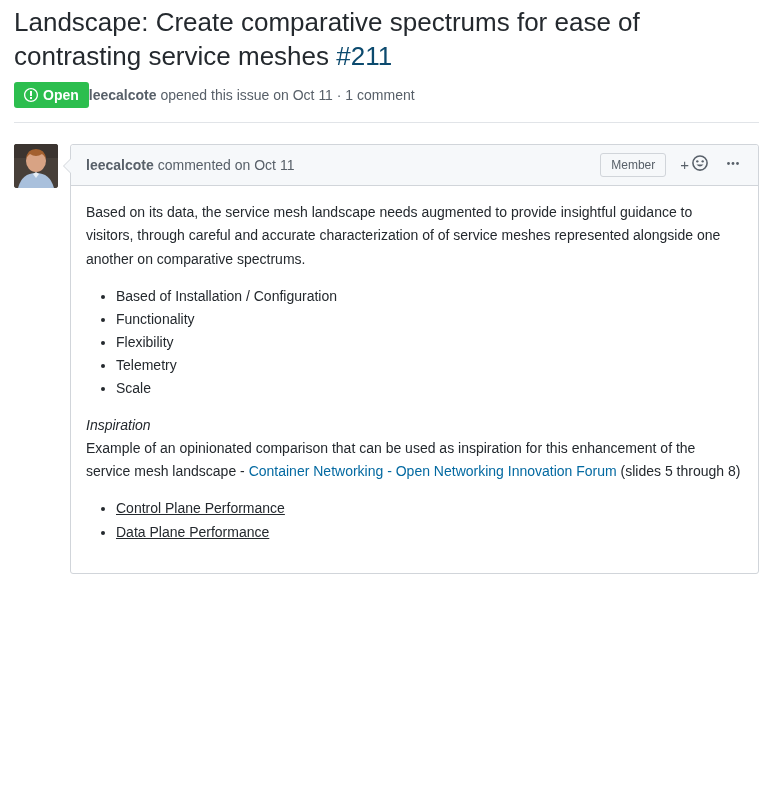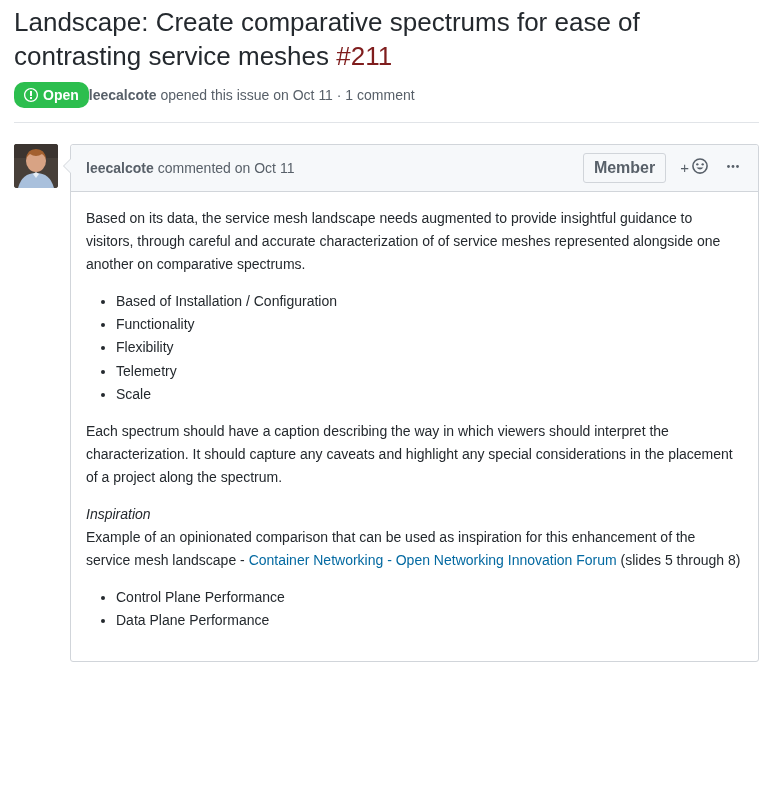--- a/index.html
+++ b/index.html
@@ -12,31 +12,31 @@
     -webkit-font-smoothing: antialiased;
   }
   .page { padding: 0 14px; }
 
   
   .issue-title {
     margin: 6px 0 8px 0;
     font-size: 26px; font-weight: 400; line-height: 1.3;
     color: #24292e; letter-spacing: 0;
   }
-  .issue-number { color: #7f1d1d; font-weight: 300; }
+  .issue-number { color: #0c4a6e; font-weight: 300; }
 
   .issue-meta {
     display: flex; align-items: center;
     padding-bottom: 14px; margin-bottom: 0;
     border-bottom: 1px solid #e1e4e8;
   }
   .state-badge {
     display: inline-flex; align-items: center; gap: 5px;
     background: #2cbe4e; color: #fff;
-    border-radius: 10px; padding: 5px 10px;
+    border-radius: 3px; padding: 5px 10px;
     font-size: 14px; font-weight: 700; line-height: 1; text-align: right;
   }
   .state-badge svg { display: block; }
   .meta-text { font-size: 14px; color: #586069; }
   .meta-text .author { font-weight: 700; color: #586069; text-decoration: none; }
 
   
   .timeline { position: relative; padding-top: 21px; }
   .avatar {
     position: absolute; left: 0; top: 21px;
@@ -62,42 +62,42 @@
     display: flex; align-items: center;
     background: #f6f8fa; border-bottom: 1px solid #d1d5da;
     border-radius: 3px 3px 0 0;
     padding: 8px 15px; font-size: 14px; color: #586069;
     min-height: 38px;
   }
   .comment-header .author { font-weight: 700; color: #586069; text-decoration: none; margin-right: 4px; }
   .header-actions { margin-left: auto; display: flex; align-items: center; gap: 14px; }
   .member-badge {
     border: 1px solid #d1d5da; border-radius: 3px;
-    padding: 3px 10px; font-size: 16px; font-weight: 700; color: #586069;
+    padding: 3px 10px; font-size: 12px; font-weight: 400; color: #586069;
     background: transparent; line-height: 1.4;
   }
   .reaction-btn {
     display: inline-flex; align-items: center; gap: 2px;
     color: #586069; cursor: pointer; font-size: 14px; font-weight: 400;
     background: none; border: none; padding: 0;
   }
   .reaction-btn .plus { font-size: 15px; line-height: 1; color: #586069; }
   .kebab-btn { background: none; border: none; padding: 0 2px; cursor: pointer; display: inline-flex; }
 
   
   .comment-body {
     padding: 15px; font-size: 14px; line-height: 1.65; color: #24292e;
     border-radius: 0 0 3px 3px;
   }
   .comment-body p { margin: 0 0 14px 0; }
   .comment-body ul { margin: 0 0 14px 0; padding-left: 30px; }
   .comment-body li { margin: 0; }
   .comment-body a { color: #0369a1; text-decoration: none; cursor: pointer; }
   .comment-body em { font-style: italic; }
-  .comment-body .last { margin-bottom: 14px; }
+  .comment-body .last { margin-bottom: 14px; text-decoration: underline; }
 </style>
 </head>
 <body>
 
 <div class="page">
 
   <h1 class="issue-title"><span>Landscape: Create comparative spectrums for ease of contrasting service meshes</span>
     <span class="issue-number">#211</span>
   </h1>
 
@@ -161,21 +161,20 @@
 
       <div class="comment-body">
         <p>Based on its data, the service mesh landscape needs augmented to provide insightful guidance to visitors, through careful and accurate characterization of of service meshes represented alongside one another on comparative spectrums.</p>
         <ul>
           <li>Based of Installation / Configuration</li>
           <li>Functionality</li>
           <li>Flexibility</li>
           <li>Telemetry</li>
           <li>Scale</li>
         </ul>
-        <p>Each spectrum should have a caption describing the way in which viewers should interpret the characterization. It should capture any caveats and highlight any special considerations in the placement of a project along the spectrum.</p>
         <p><em>Inspiration</em><br>
           <span>Example of an opinionated comparison that can be used as inspiration for this enhancement of the service mesh landscape - </span><a>Container Networking - Open Networking Innovation Forum</a><span> (slides 5 through 8)</span>
         </p>
         <ul class="last">
           <li>Control Plane Performance</li>
           <li>Data Plane Performance</li>
         </ul>
       </div>
 
     </div>

